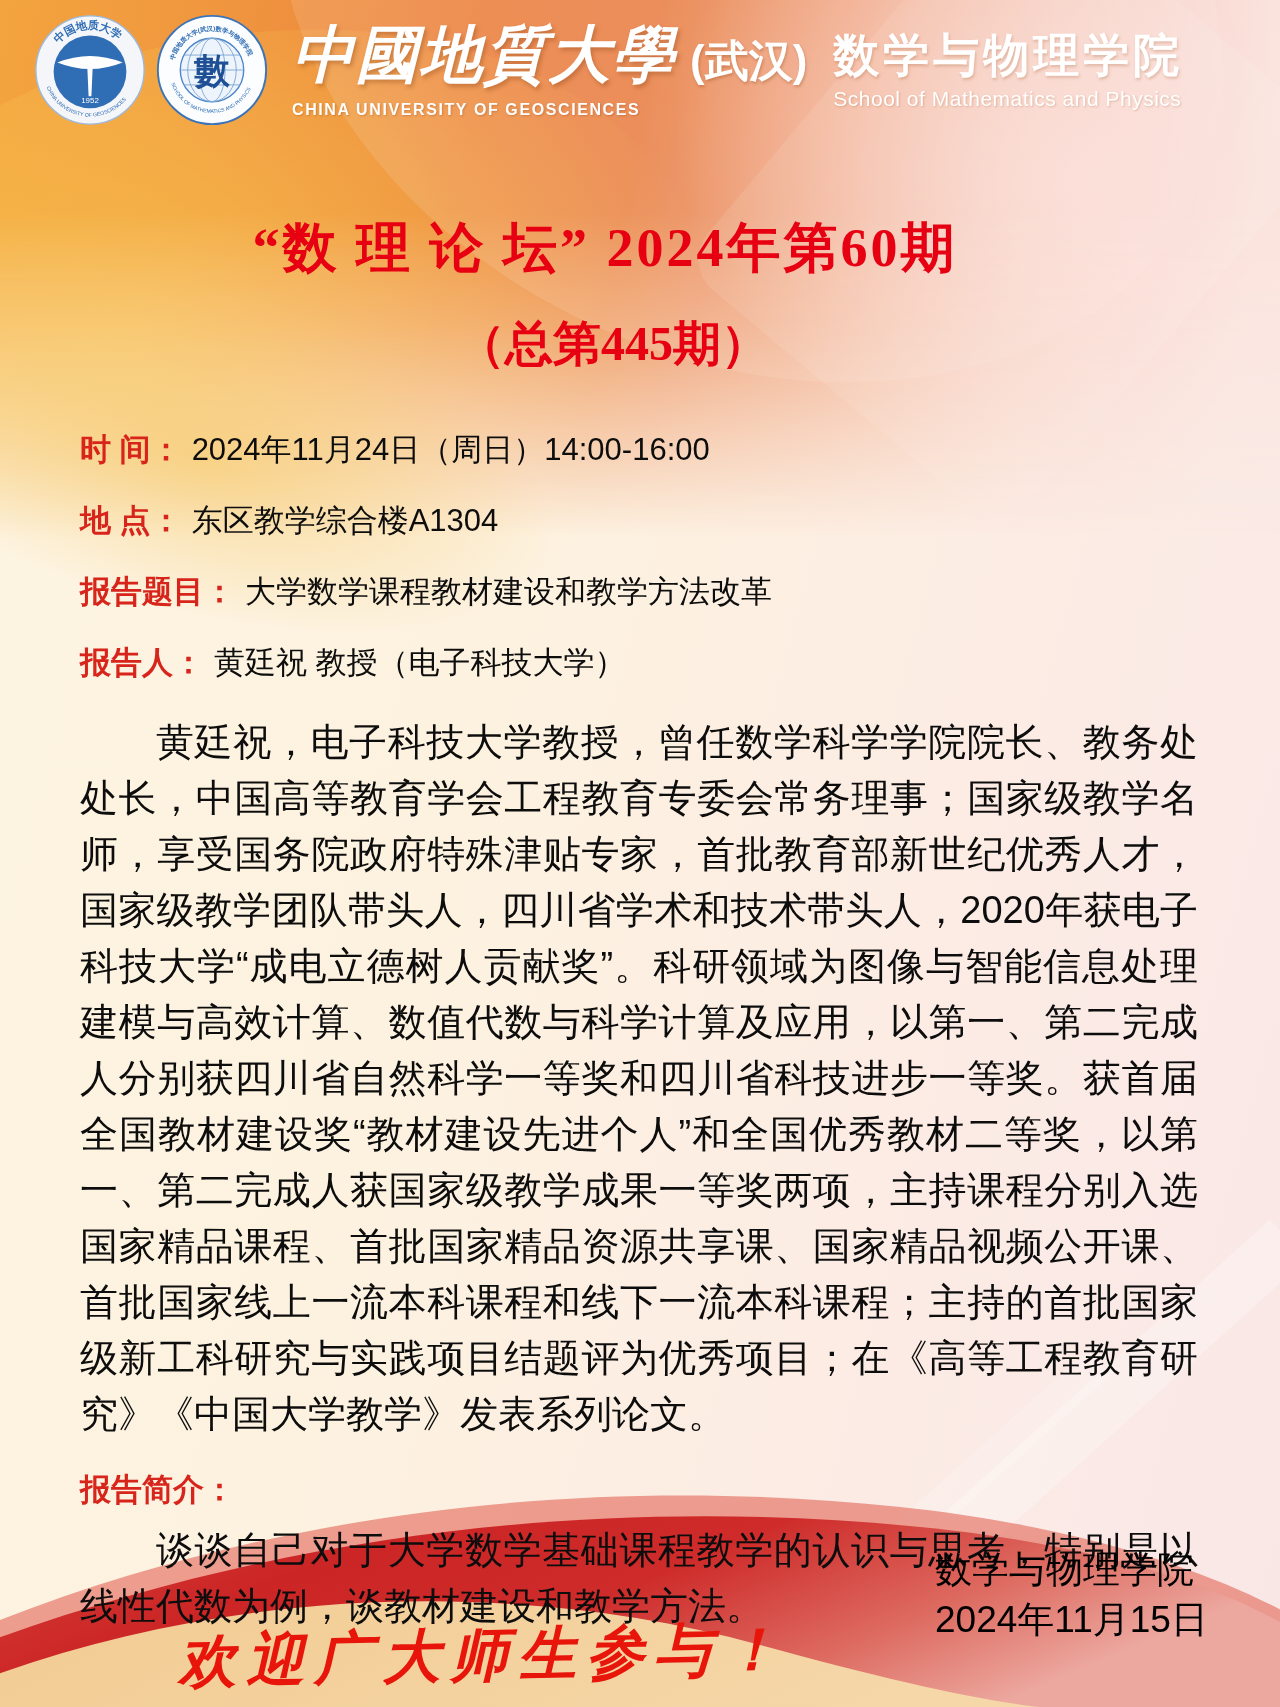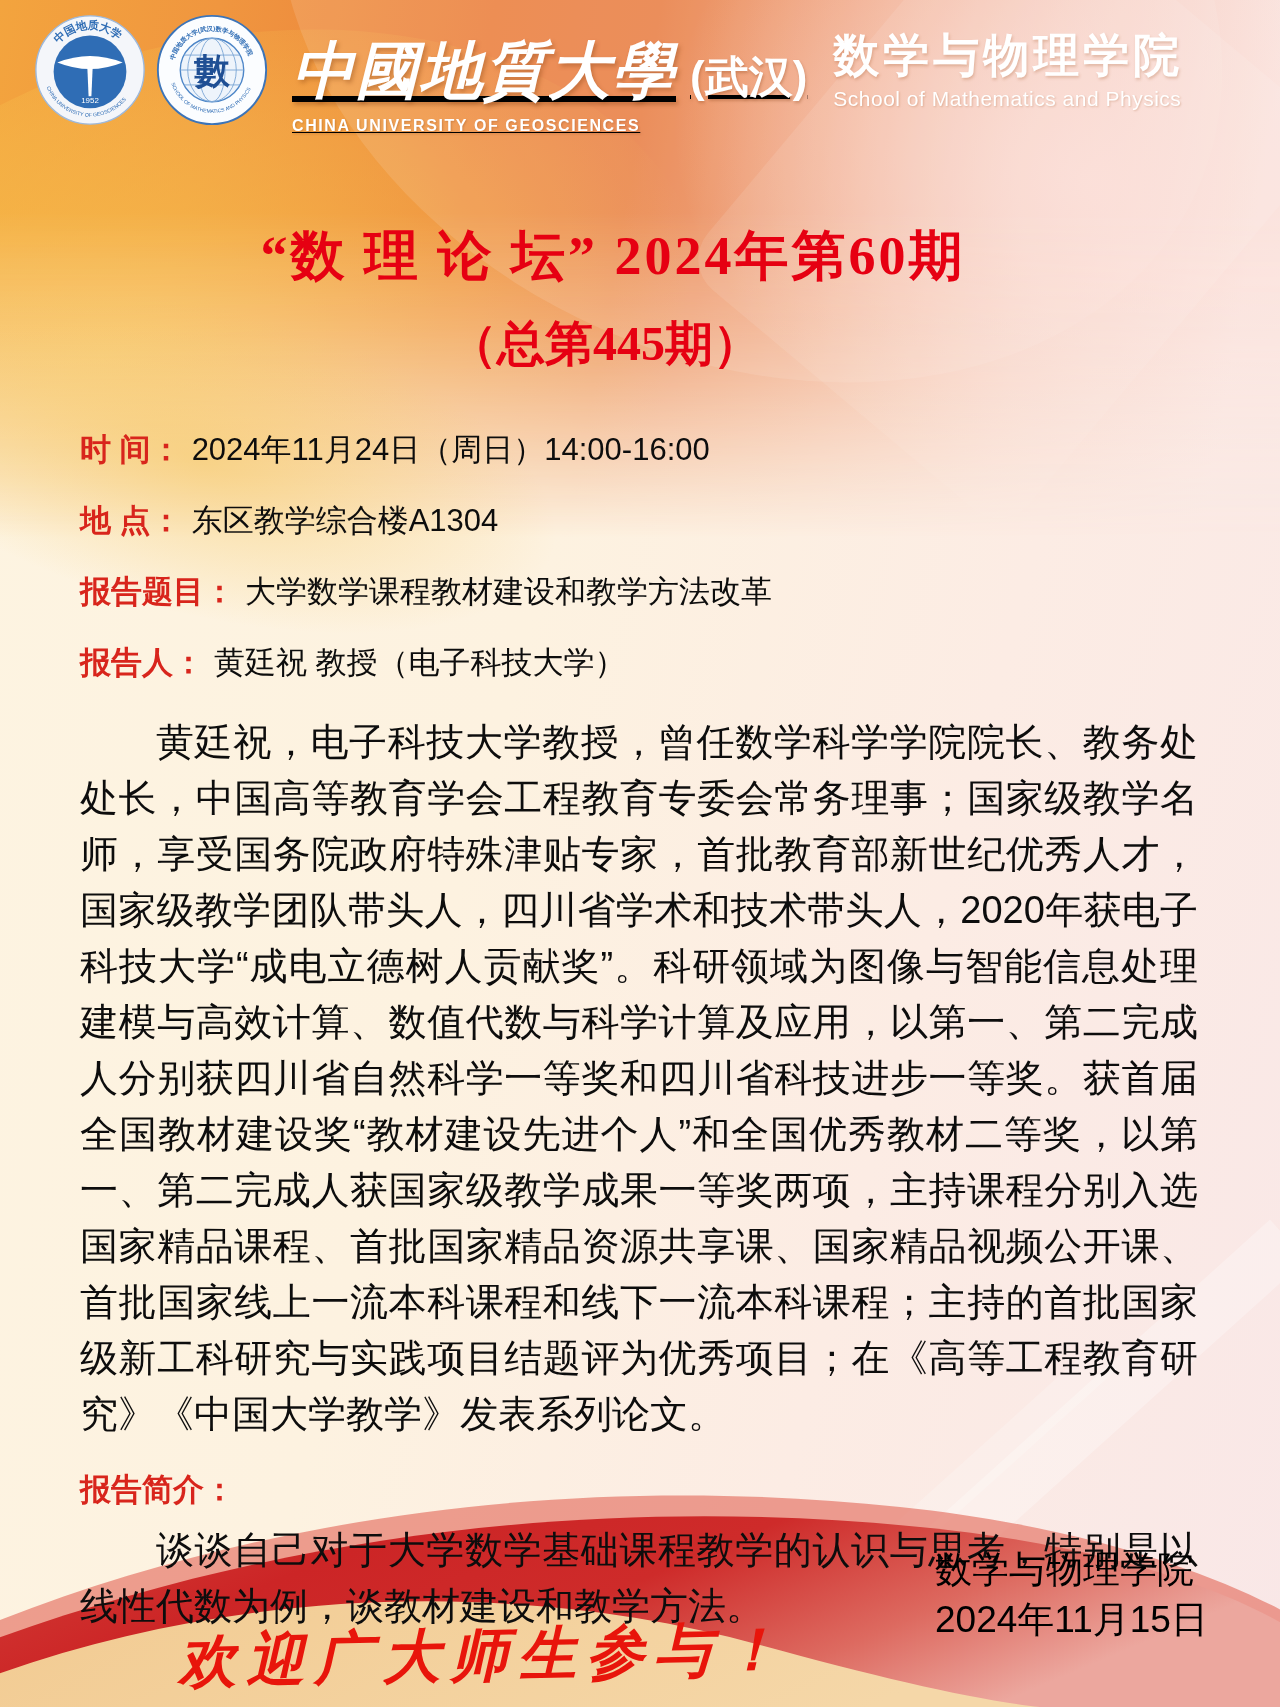--- a/index.html
+++ b/index.html
@@ -27,38 +27,38 @@
        transform:rotate(14deg);z-index:0;
        background:radial-gradient(ellipse at center,rgba(246,198,93,.55) 0%,rgba(246,198,93,0) 68%);}
   
   .bg-bottom{position:absolute;left:0;bottom:0;width:1280px;height:300px;z-index:1;}
   .streak{position:absolute;background:rgba(255,255,255,.28);z-index:1;}
   .stk1{right:-80px;top:1400px;width:560px;height:54px;transform:rotate(-42deg);}
   .stk2{right:120px;top:1480px;width:420px;height:34px;transform:rotate(-42deg);background:rgba(255,255,255,.2);}
   
   .header{position:absolute;top:0;left:0;right:0;z-index:2;display:flex;align-items:flex-start;padding:14px 0 0 34px;}
   .seal{flex:0 0 auto;margin-right:10px;}
-  .univ-block{margin:26px 0 0 14px;text-decoration:underline;}
+  .univ-block{margin:10px 0 0 14px;}
   .univ-row{display:flex;align-items:baseline;}
   .univ-cn{font-family:"Liberation Serif","DejaVu Serif",serif;font-style:italic;font-weight:bold;
            font-size:62px;color:#fff;letter-spacing:2px;text-shadow:2px 3px 4px rgba(130,60,15,.35);line-height:1;}
   .campus{font-size:44px;color:#fff;margin-left:14px;font-weight:bold;text-shadow:1px 2px 3px rgba(130,60,15,.3);}
   .univ-en{font-size:16px;font-weight:bold;color:#fff;letter-spacing:1.6px;margin-top:10px;
            text-shadow:1px 1px 2px rgba(130,60,15,.3);}
   .school-block{margin:18px 0 0 26px;}
   .school-cn{font-size:46px;color:#fff;font-weight:bold;letter-spacing:4px;line-height:1;
              text-shadow:1px 2px 3px rgba(150,70,20,.25);}
   .school-en{font-size:21px;color:#fff;margin-top:9px;letter-spacing:.5px;text-shadow:1px 1px 2px rgba(150,70,20,.25);}
   
   .title1{position:absolute;top:212px;left:0;width:1210px;text-align:center;z-index:2;
           font-family:"Liberation Serif","DejaVu Serif",serif;font-weight:bold;
-          font-size:54px;color:#e60012;letter-spacing:3px;margin:8px;}
+          font-size:54px;color:#e60012;letter-spacing:3px;margin:0;}
   .title2{position:absolute;top:312px;left:0;width:1210px;text-align:center;z-index:2;
           font-family:"Liberation Serif","DejaVu Serif",serif;font-weight:bold;
-          font-size:48px;color:#e60012;margin:0;}
+          font-size:48px;color:#e60012;margin:0;padding-left:8px;}
   
   .main{position:absolute;top:430px;left:80px;right:82px;z-index:2;color:#0d0d0d;}
   .row{line-height:40px;margin-bottom:26px;white-space:nowrap;}
   .lbl{color:#d8251c;font-weight:bold;font-size:31px;}
   .val{color:#0d0d0d;font-size:31px;margin-left:10px;}
   .sec-label{color:#d8251c;font-weight:bold;font-size:31px;line-height:40px;margin-top:14px;}
   .para{font-size:38px;line-height:56px;text-align:justify;text-indent:2em;margin:16px 0 0 0;}
   .abs-label{margin-top:28px;}
   .abs-para{margin-top:12px;}
   

